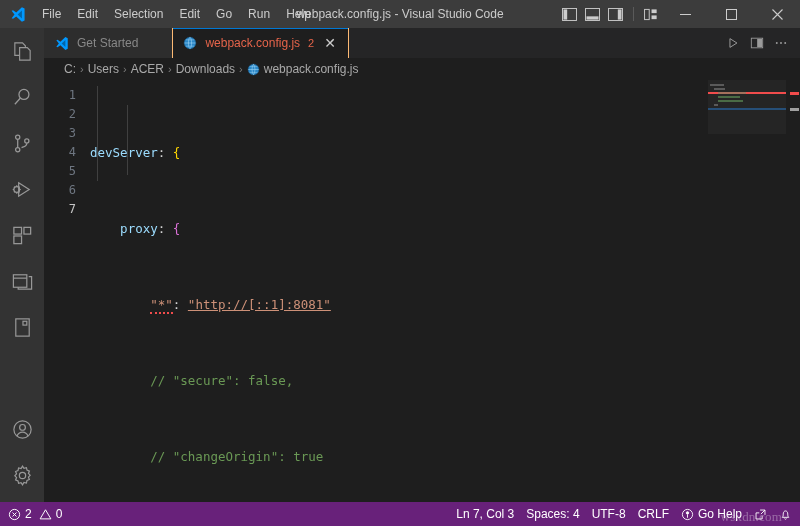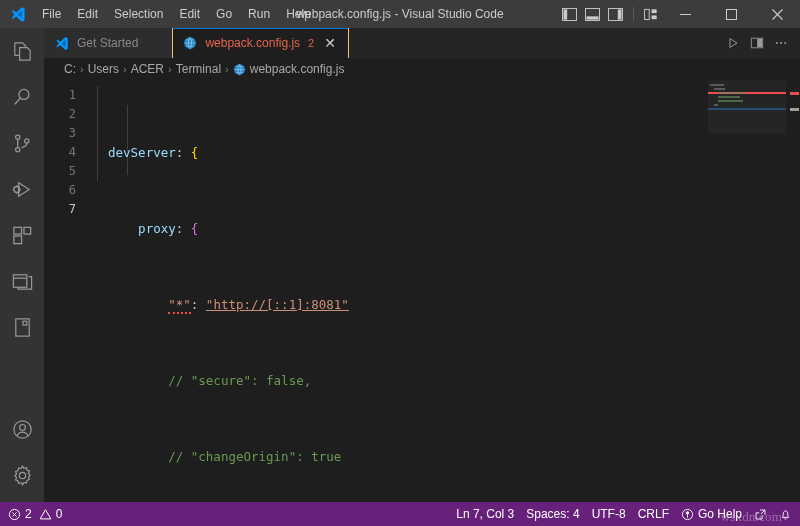--- a/index.html
+++ b/index.html
@@ -112,21 +112,21 @@
   }
   .gutter .ln { height: 19px; line-height: 19px; padding-right: 14px; }
   .gutter .ln.active { color: #c6c6c6; }
 
   .codecol { flex: 1 1 auto; position: relative; padding-top: 6px; min-width: 0; }
   .code {
     font-family: "DejaVu Sans Mono", monospace; font-size: 12.5px;
     line-height: 19px; white-space: pre; color: #d4d4d4;
     position: relative;
   }
-  .code .row { height: 19px; line-height: 19px; position: relative; margin-left: 18px; }
+  .code .row { height: 19px; line-height: 19px; position: relative; }
   
   .iguide {
     position: absolute; top: 6px; width: 1px; background: #404040;
   }
 
   .tok-prop  { color: #9cdcfe; }
   .tok-punct { color: #d4d4d4; }
   .tok-brace1 { color: #ffd700; }
   .tok-brace2 { color: #da70d6; }
   .tok-str   { color: #ce9178; }
@@ -395,21 +395,21 @@
         </div>
       </div>
 
       <div class="breadcrumbs">
         <span class="bc-item">C:</span>
         <span class="bc-sep">›</span>
         <span class="bc-item">Users</span>
         <span class="bc-sep">›</span>
         <span class="bc-item">ACER</span>
         <span class="bc-sep">›</span>
-        <span class="bc-item">Terminal</span>
+        <span class="bc-item">Downloads</span>
         <span class="bc-sep">›</span>
         <span class="bc-item">
           <span>
             <svg width="13" height="13" viewBox="0 0 16 16">
               <circle cx="8" cy="8" r="6.6" fill="#2b87c7" stroke="#1a5f8f" stroke-width="0.8"></circle>
               <path d="M1.6 8 H14.4 M8 1.4 C5.6 4 5.6 12 8 14.6 C10.4 12 10.4 4 8 1.4" stroke="#9fd6f5" stroke-width="0.7" fill="none"></path>
               <path d="M3 4.4 H13 M3 11.6 H13" stroke="#9fd6f5" stroke-width="0.55" fill="none"></path>
             </svg>
           </span>
           <span>webpack.config.js</span>

